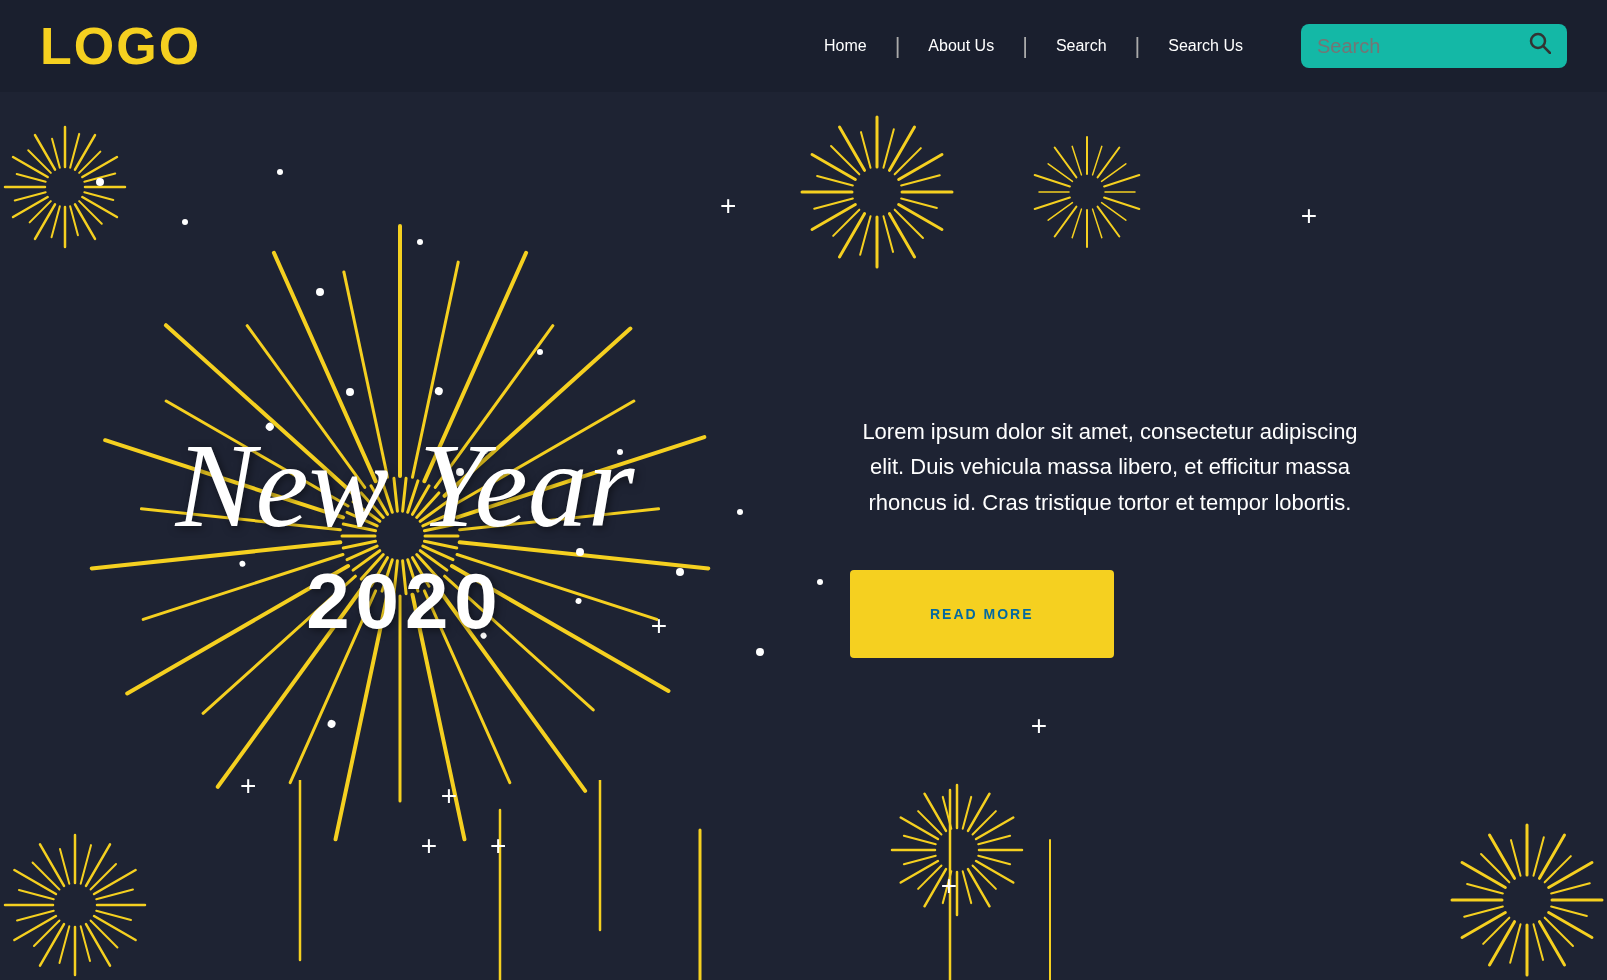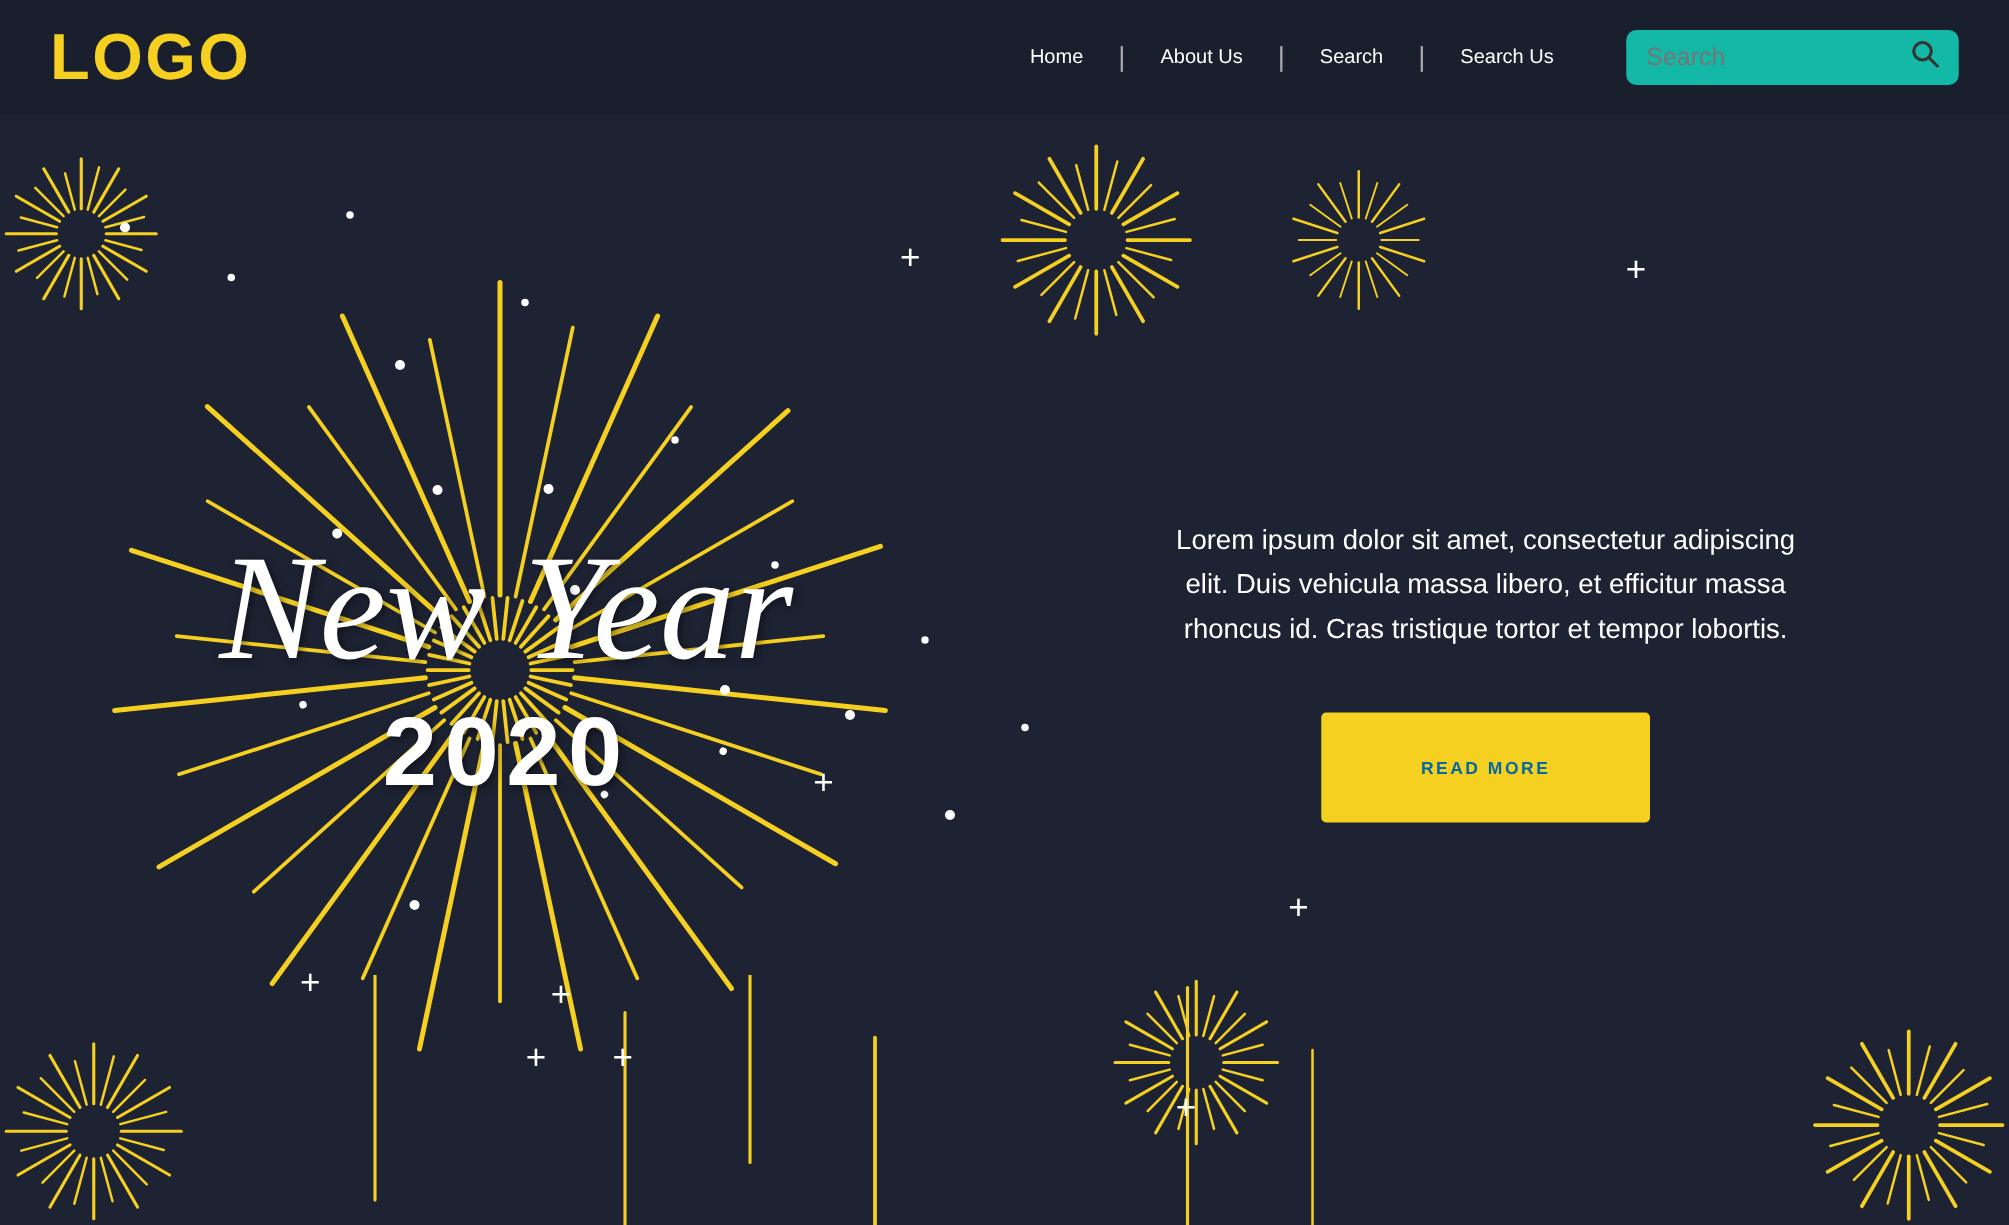--- a/index.html
+++ b/index.html
@@ -134,21 +134,21 @@
     }
 
     
     .hero-right {
       position: absolute;
       right: 0; top: 0;
       width: 797px;
       height: 100%;
       display: flex;
       flex-direction: column;
-      align-items: center;
+      align-items: flex-start;
       justify-content: center;
       padding: 60px 80px 60px 40px;
     }
     .hero-description {
       font-size: 22px;
       color: #ffffff;
       text-align: center;
       line-height: 1.6;
       max-width: 520px;
       margin-bottom: 50px;

